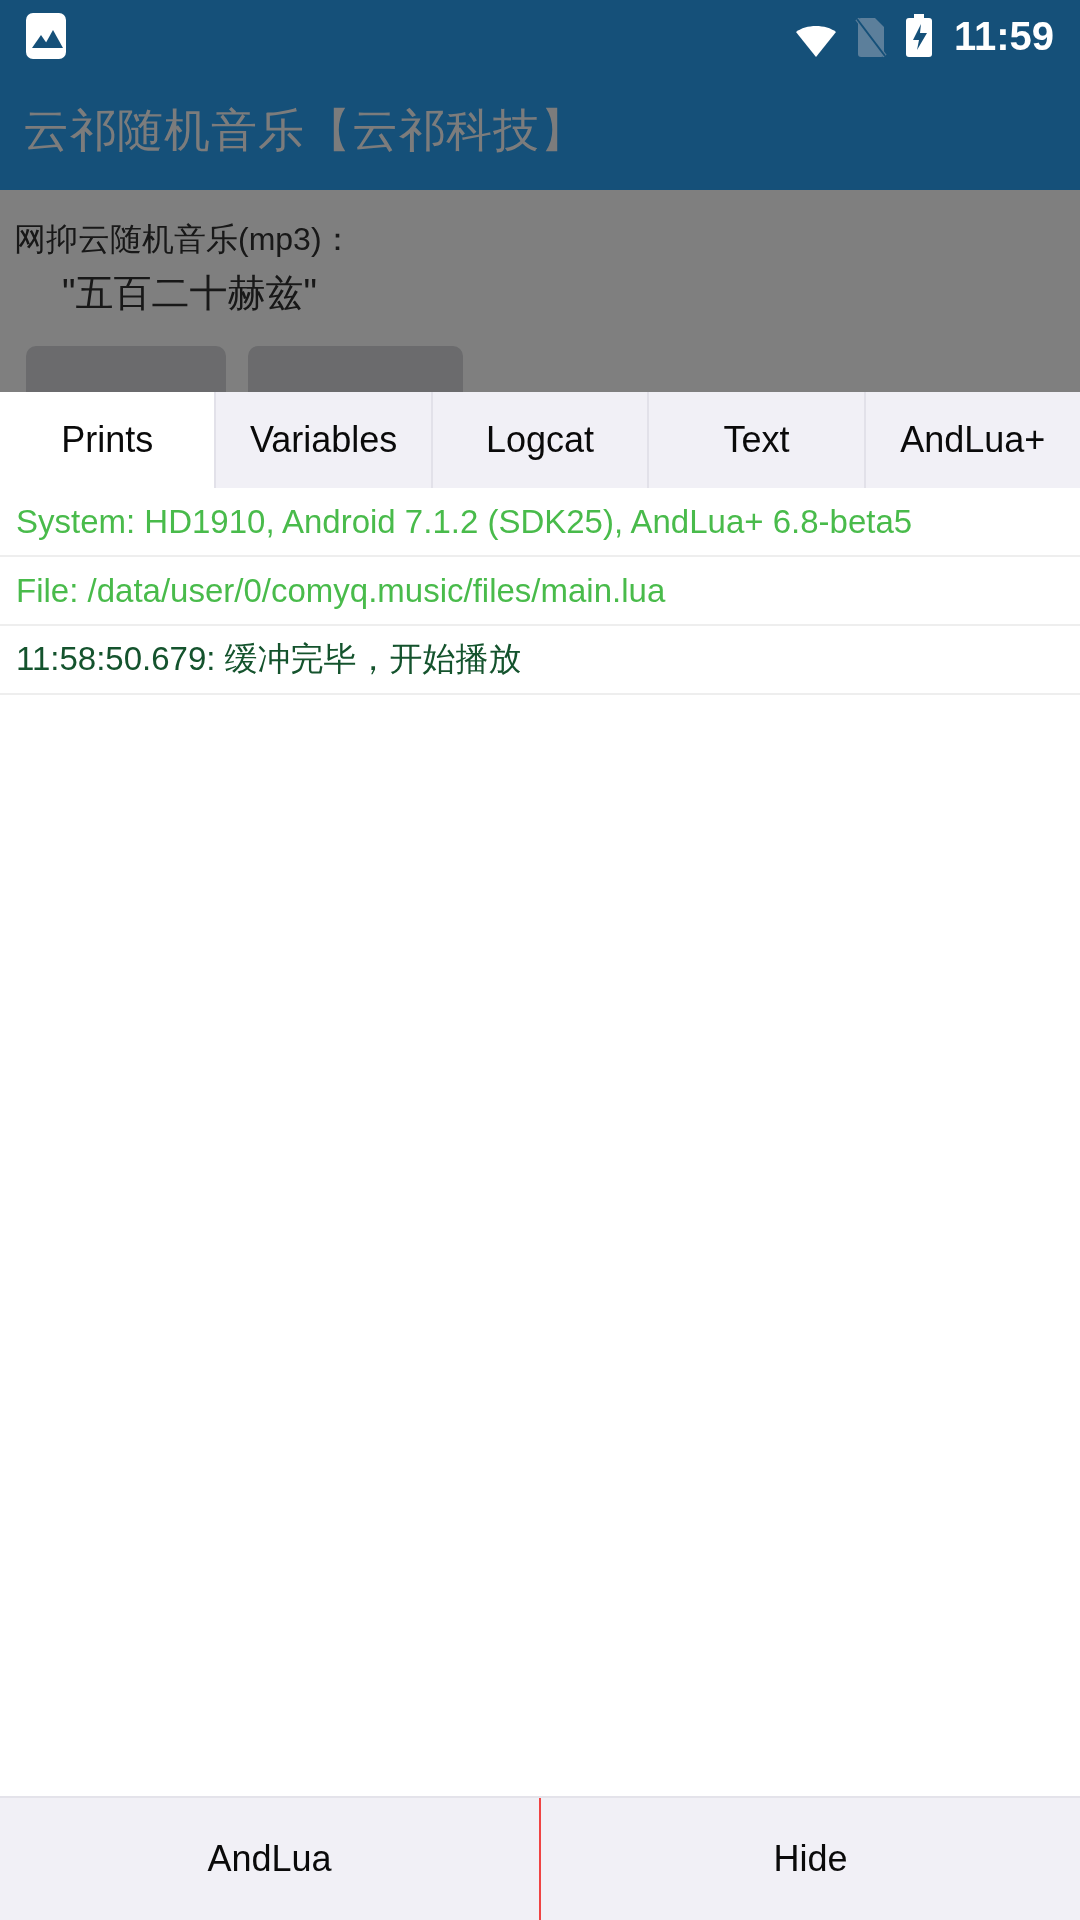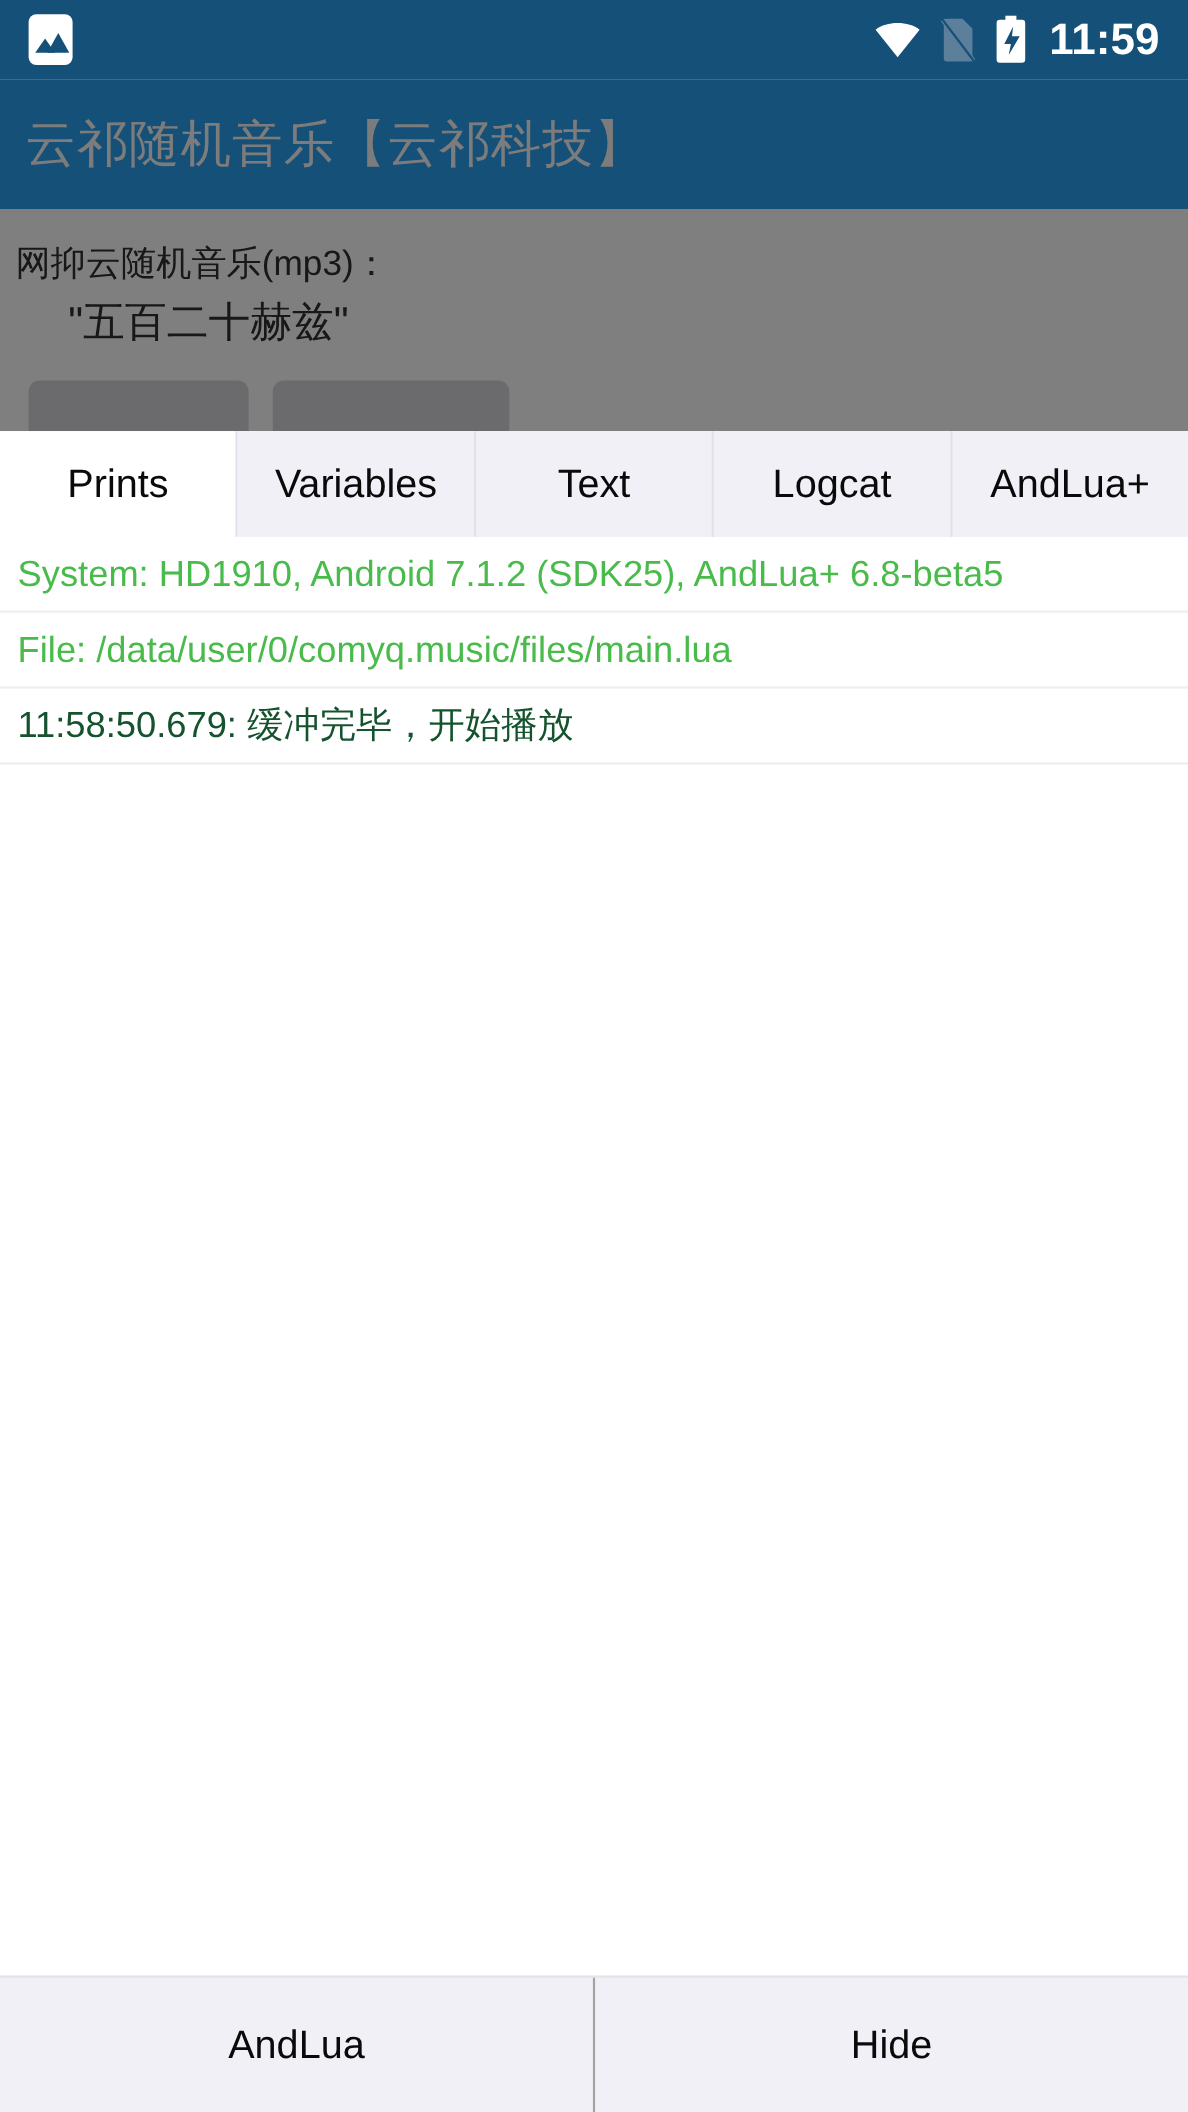--- a/index.html
+++ b/index.html
@@ -33,21 +33,21 @@
     border-left:9px solid transparent; border-right:9px solid transparent;
     border-bottom:13px solid #155079;
   }
   .notif-icon::before {
     content:""; position:absolute; left:17px; bottom:11px;
     width:0; height:0;
     border-left:10px solid transparent; border-right:10px solid transparent;
     border-bottom:18px solid #155079;
   }
   #status-right {
-    margin-left:auto; display:flex; align-items:center; gap:16px;
+    margin-left:auto; display:flex; align-items:flex-end; gap:16px;
   }
   .wifi-icon {
     width:44px; height:34px; position:relative;
   }
   .wifi-icon svg { display:block; }
   .nosim-icon { width:34px; height:42px; position:relative; }
   .battery-icon { width:30px; height:44px; position:relative; }
   #clock {
     color:#ffffff; font-size:40px; font-weight:bold; letter-spacing:0px;
     line-height:44px; margin-left:4px;
@@ -120,21 +120,21 @@
   .log-row.blue  { color:#14532d; }
 
   #bottom-bar {
     flex:0 0 124px; height:124px; display:flex;
     background:#f1f0f6; border-top:2px solid #e4e3ea;
   }
   .bottom-btn {
     flex:1 1 0; display:flex; align-items:center; justify-content:center;
     font-size:36px; color:#0a0a0a; background:#f1f0f6;
   }
-  .bottom-btn + .bottom-btn { border-left:2px solid #a3a3a3; }
+  .bottom-btn + .bottom-btn { border-left:2px solid #ef4444; }
 </style>
 </head>
 <body>
 
 <div id="screen">
 
   <div id="app-background">
 
     <div id="status-bar">
       <div id="status-left">
@@ -183,24 +183,24 @@
   <div id="console-panel">
 
     <div id="tab-bar">
       <div class="tab active">
         <span>Prints</span>
       </div>
       <div class="tab">
         <span>Variables</span>
       </div>
       <div class="tab">
+        <span>Logcat</span>
+      </div>
+      <div class="tab">
         <span>Text</span>
-      </div>
-      <div class="tab">
-        <span>Logcat</span>
       </div>
       <div class="tab">
         <span>AndLua+</span>
       </div>
     </div>
 
     <div id="log-list">
       <div class="log-row green">
         <span>System: HD1910, Android 7.1.2 (SDK25), AndLua+ 6.8-beta5</span>
       </div>

